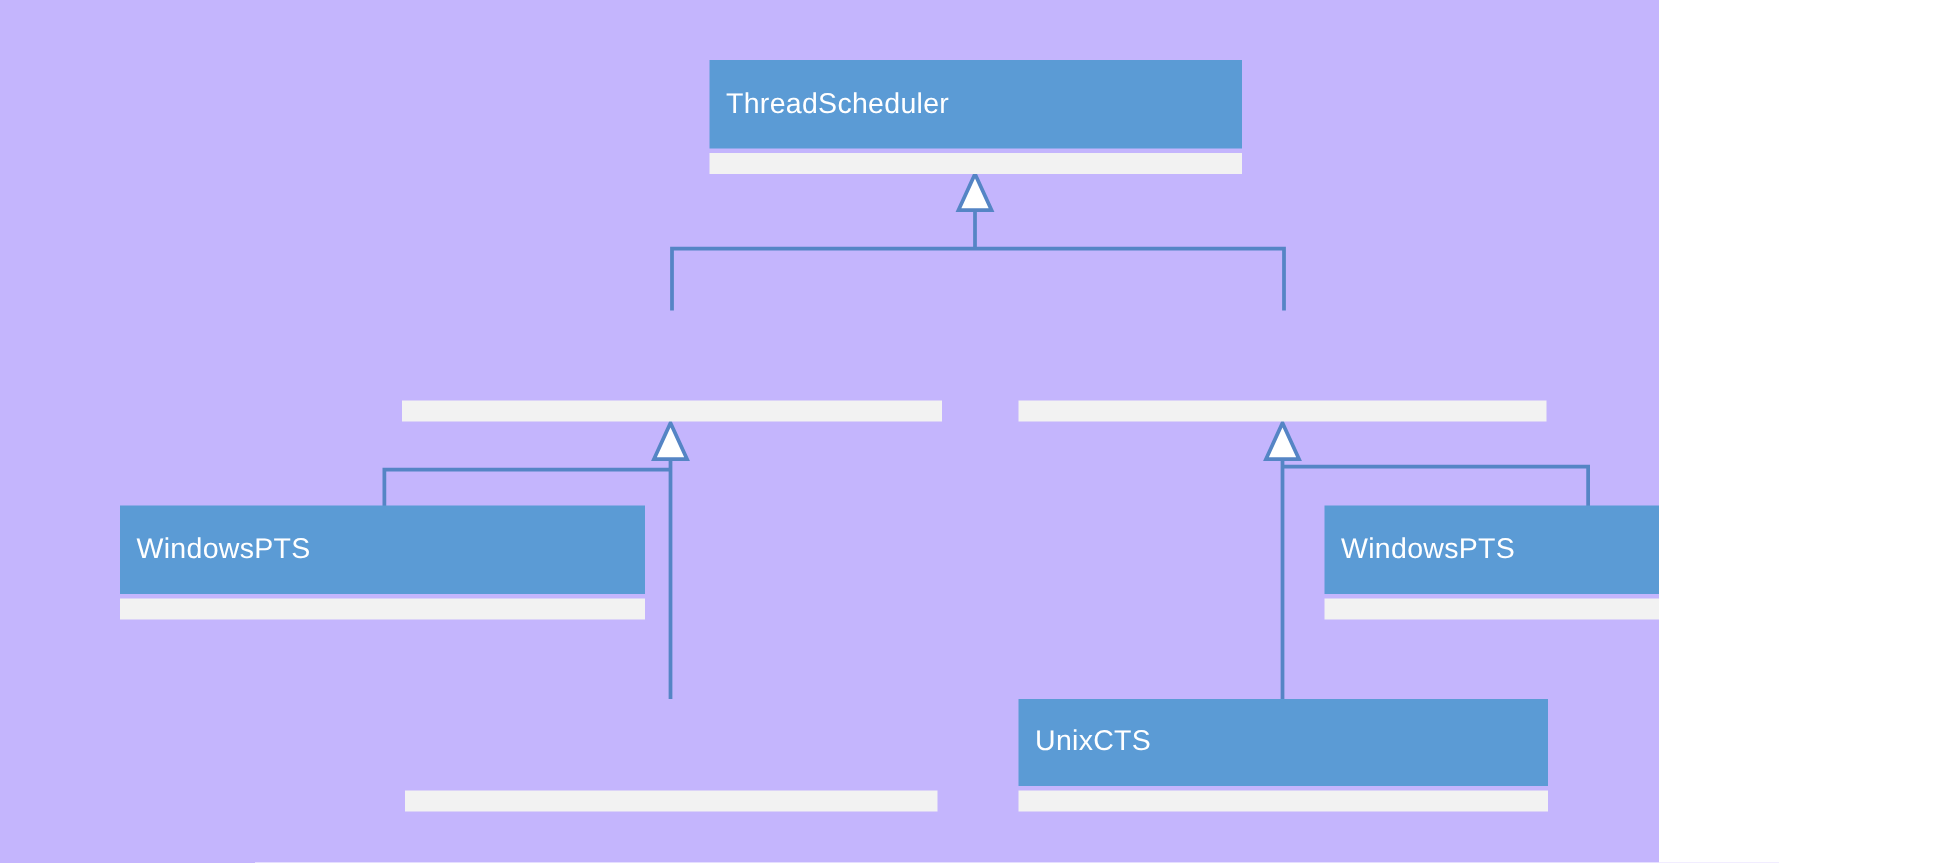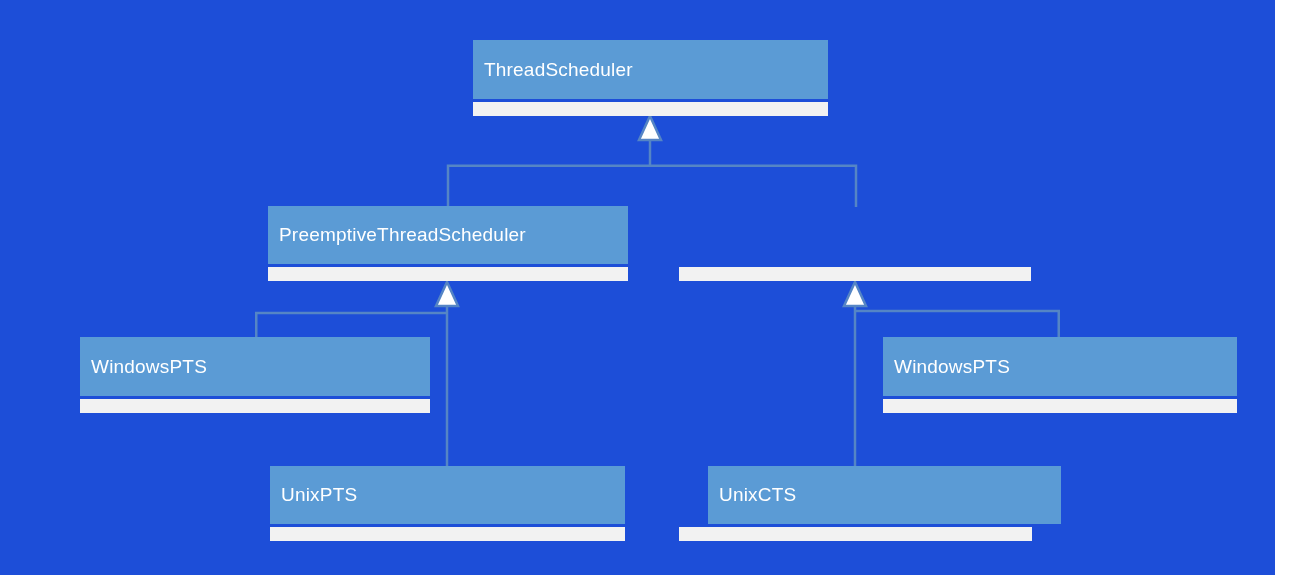--- a/index.html
+++ b/index.html
@@ -1,20 +1,20 @@
 <!DOCTYPE html>
 <html><head>
 <meta charset="utf-8">
 <style>
   html, body { margin: 0; padding: 0; background: #ffffff; }
   .canvas {
     position: relative;
-    width: 1275px;
+    width: 1106px;
     height: 575px;
-    background: #1d4ed8;
+    background: #c4b5fd;
     overflow: hidden;
     font-family: "Liberation Sans", sans-serif;
   }
   svg.connectors {
     position: absolute;
     left: 0; top: 0;
     width: 1302px; height: 575px;
   }
   .node {
     position: absolute;
@@ -38,21 +38,21 @@
   .n-pre   { left: 268px; top: 206px; width: 360px; height: 58px; }
   .s-pre   { left: 268px; top: 267px; width: 360px; height: 14px; }
   .n-coop  { left: 679px; top: 206px; width: 352px; height: 58px; }
   .s-coop  { left: 679px; top: 267px; width: 352px; height: 14px; }
   .n-wpl   { left: 80px;  top: 337px; width: 350px; height: 59px; }
   .s-wpl   { left: 80px;  top: 399px; width: 350px; height: 14px; }
   .n-wpr   { left: 883px; top: 337px; width: 354px; height: 59px; }
   .s-wpr   { left: 883px; top: 399px; width: 354px; height: 14px; }
   .n-upts  { left: 270px; top: 466px; width: 355px; height: 58px; }
   .s-upts  { left: 270px; top: 527px; width: 355px; height: 14px; }
-  .n-ucts  { left: 679px; top: 466px; width: 353px; height: 58px; margin-left: 29px; }
+  .n-ucts  { left: 679px; top: 466px; width: 353px; height: 58px; }
   .s-ucts  { left: 679px; top: 527px; width: 353px; height: 14px; }
 </style>
 </head>
 <body>
 
 <div class="canvas">
 
   <svg class="connectors" viewBox="0 0 1302 575" xmlns="http://www.w3.org/2000/svg">
 
     <g stroke="#5585c5" stroke-width="2.5" fill="none">
@@ -73,40 +73,34 @@
     <polygon points="650,116 661,140 639,140" fill="#ffffff" stroke="#5585c5" stroke-width="2.5" stroke-linejoin="miter"></polygon>
     <polygon points="447,282 458,306 436,306" fill="#ffffff" stroke="#5585c5" stroke-width="2.5" stroke-linejoin="miter"></polygon>
     <polygon points="855,282 866,306 844,306" fill="#ffffff" stroke="#5585c5" stroke-width="2.5" stroke-linejoin="miter"></polygon>
   </svg>
 
   <div class="node n-root">
     <span class="label">ThreadScheduler</span>
   </div>
   <div class="shadow s-root"></div>
 
-  <div class="node n-pre">
-    <span class="label">PreemptiveThreadScheduler</span>
-  </div>
   <div class="shadow s-pre"></div>
 
   <div class="shadow s-coop"></div>
 
   <div class="node n-wpl">
     <span class="label">WindowsPTS</span>
   </div>
   <div class="shadow s-wpl"></div>
 
   <div class="node n-wpr">
     <span class="label">WindowsPTS</span>
   </div>
   <div class="shadow s-wpr"></div>
 
-  <div class="node n-upts">
-    <span class="label">UnixPTS</span>
-  </div>
   <div class="shadow s-upts"></div>
 
   <div class="node n-ucts">
     <span class="label">UnixCTS</span>
   </div>
   <div class="shadow s-ucts"></div>
 
 </div>
 
 </body></html>

